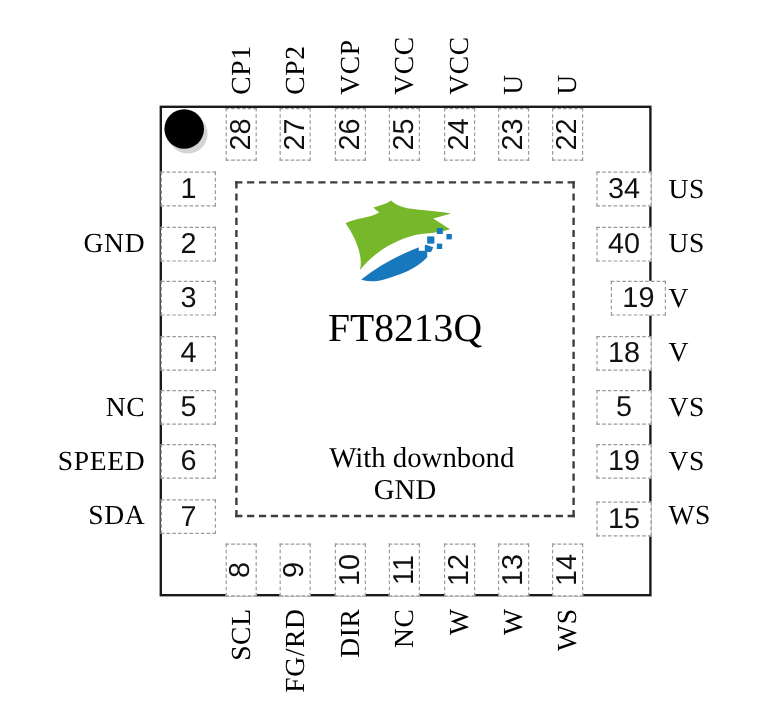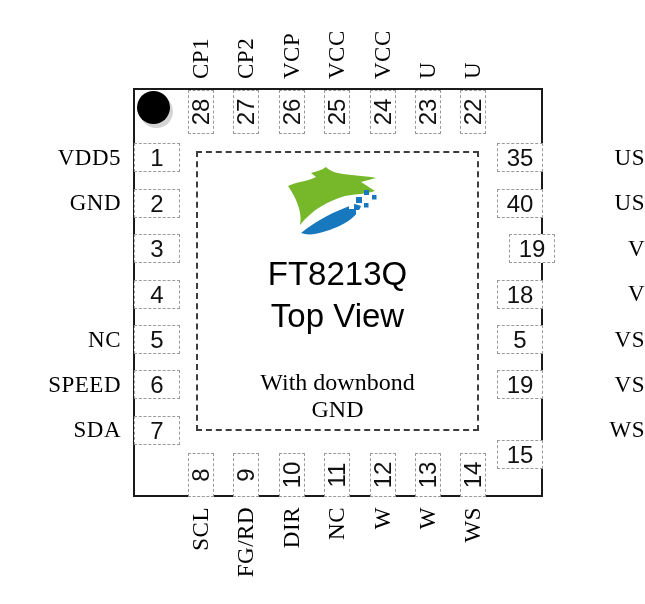--- a/index.html
+++ b/index.html
@@ -13,37 +13,36 @@
        border:2px dashed #3d3d3d;box-sizing:border-box;}
   .pbox{position:absolute;border:1.5px dashed #9a9a9a;box-sizing:border-box;
         display:flex;align-items:center;justify-content:center;background:#fff;}
   .pbox.h{width:46px;height:29px;}
   .pbox.v{width:26px;height:44px;}
   .num{font-size:24px;line-height:1;color:#111;}
   .v .num{transform:rotate(-90deg);}
   .lbl{position:absolute;font-family:"Liberation Serif",serif;font-size:23px;
        letter-spacing:0.5px;color:#000;}
   .lbl-l{left:0;width:121px;text-align:right;height:28px;line-height:28px;}
-  .lbl-r{left:557px;width:88px;text-align:right;height:28px;line-height:28px;}
+  .lbl-r{left:557px;width:88px;text-align:left;height:28px;line-height:28px;}
   .lbl-rot{line-height:26px;white-space:nowrap;transform-origin:0 0;}
   .lbl-t{transform:rotate(-90deg);}
   .lbl-b{transform:rotate(-90deg) translateX(-100%);}
   .ctext{position:absolute;left:196px;width:283px;text-align:center;}
-  .t-part{top:253px;font-size:33px;line-height:42px;}
+  .t-part{top:253px;font-size:33px;line-height:42px;font-family:Liberation Serif, serif;}
   .t-view{top:295px;font-size:33px;line-height:42px;}
-  .t-note1{top:369px;font-family:"Liberation Serif",serif;font-size:24px;line-height:27px;}
+  .t-note1{top:369px;font-family:"Liberation Serif",serif;font-size:24px;line-height:27px;padding-left:14px;}
   .t-note2{top:396px;font-family:"Liberation Serif",serif;font-size:24px;line-height:27px;}
   .logo{position:absolute;left:283px;top:164px;width:110px;height:78px;}
 </style>
 </head>
 <body>
 
 <div class="canvas">
 
-  <div class="lbl lbl-l" style="top:144px">VDD5</div>
   <div class="lbl lbl-l" style="top:189px">GND</div>
   <div class="lbl lbl-l" style="top:326px">NC</div>
   <div class="lbl lbl-l" style="top:416px">SDA</div>
   <div class="lbl lbl-l" style="top:371px">SPEED</div>
 
   <div class="lbl lbl-r" style="top:144px">US</div>
   <div class="lbl lbl-r" style="top:189px">US</div>
   <div class="lbl lbl-r" style="top:235px">V</div>
   <div class="lbl lbl-r" style="top:280px">V</div>
   <div class="lbl lbl-r" style="top:326px">VS</div>
@@ -77,21 +76,20 @@
       <rect fill="#ffffff" x="66" y="40" width="5" height="5"></rect>
       <rect fill="#ffffff" x="73" y="46" width="4" height="4"></rect>
       <rect fill="#1878be" x="73" y="33" width="6" height="6"></rect>
       <rect fill="#1878be" x="81" y="26" width="5" height="5"></rect>
       <rect fill="#1878be" x="89" y="31" width="4.5" height="4.5"></rect>
       <rect fill="#1878be" x="81" y="39" width="4.5" height="4.5"></rect>
     </svg>
   </div>
 
   <div class="ctext t-part">FT8213Q</div>
-  <div class="ctext t-view">Top View</div>
   <div class="ctext t-note1">With downbond</div>
   <div class="ctext t-note2">GND</div>
 
   <div class="pbox h" style="left:134px;top:143px">
       <span class="num">1</span>
     </div>
   <div class="pbox h" style="left:134px;top:189px">
       <span class="num">2</span>
     </div>
   <div class="pbox h" style="left:134px;top:234px">
@@ -104,38 +102,38 @@
       <span class="num">5</span>
     </div>
   <div class="pbox h" style="left:134px;top:370px">
       <span class="num">6</span>
     </div>
   <div class="pbox h" style="left:134px;top:416px">
       <span class="num">7</span>
     </div>
 
   <div class="pbox h" style="left:497px;top:143px">
-      <span class="num">35</span>
+      <span class="num">34</span>
     </div>
   <div class="pbox h" style="left:497px;top:189px">
       <span class="num">40</span>
     </div>
   <div class="pbox h" style="left:509px;top:234px">
       <span class="num">19</span>
     </div>
   <div class="pbox h" style="left:497px;top:280px">
       <span class="num">18</span>
     </div>
   <div class="pbox h" style="left:497px;top:325px">
       <span class="num">5</span>
     </div>
   <div class="pbox h" style="left:497px;top:370px">
       <span class="num">19</span>
     </div>
-  <div class="pbox h" style="left:497px;top:440px">
+  <div class="pbox h" style="left:497px;top:418px">
       <span class="num">15</span>
     </div>
 
   <div class="pbox v" style="left:188px;top:90px">
       <span class="num">28</span>
     </div>
   <div class="pbox v" style="left:233px;top:90px">
       <span class="num">27</span>
     </div>
   <div class="pbox v" style="left:279px;top:90px">

